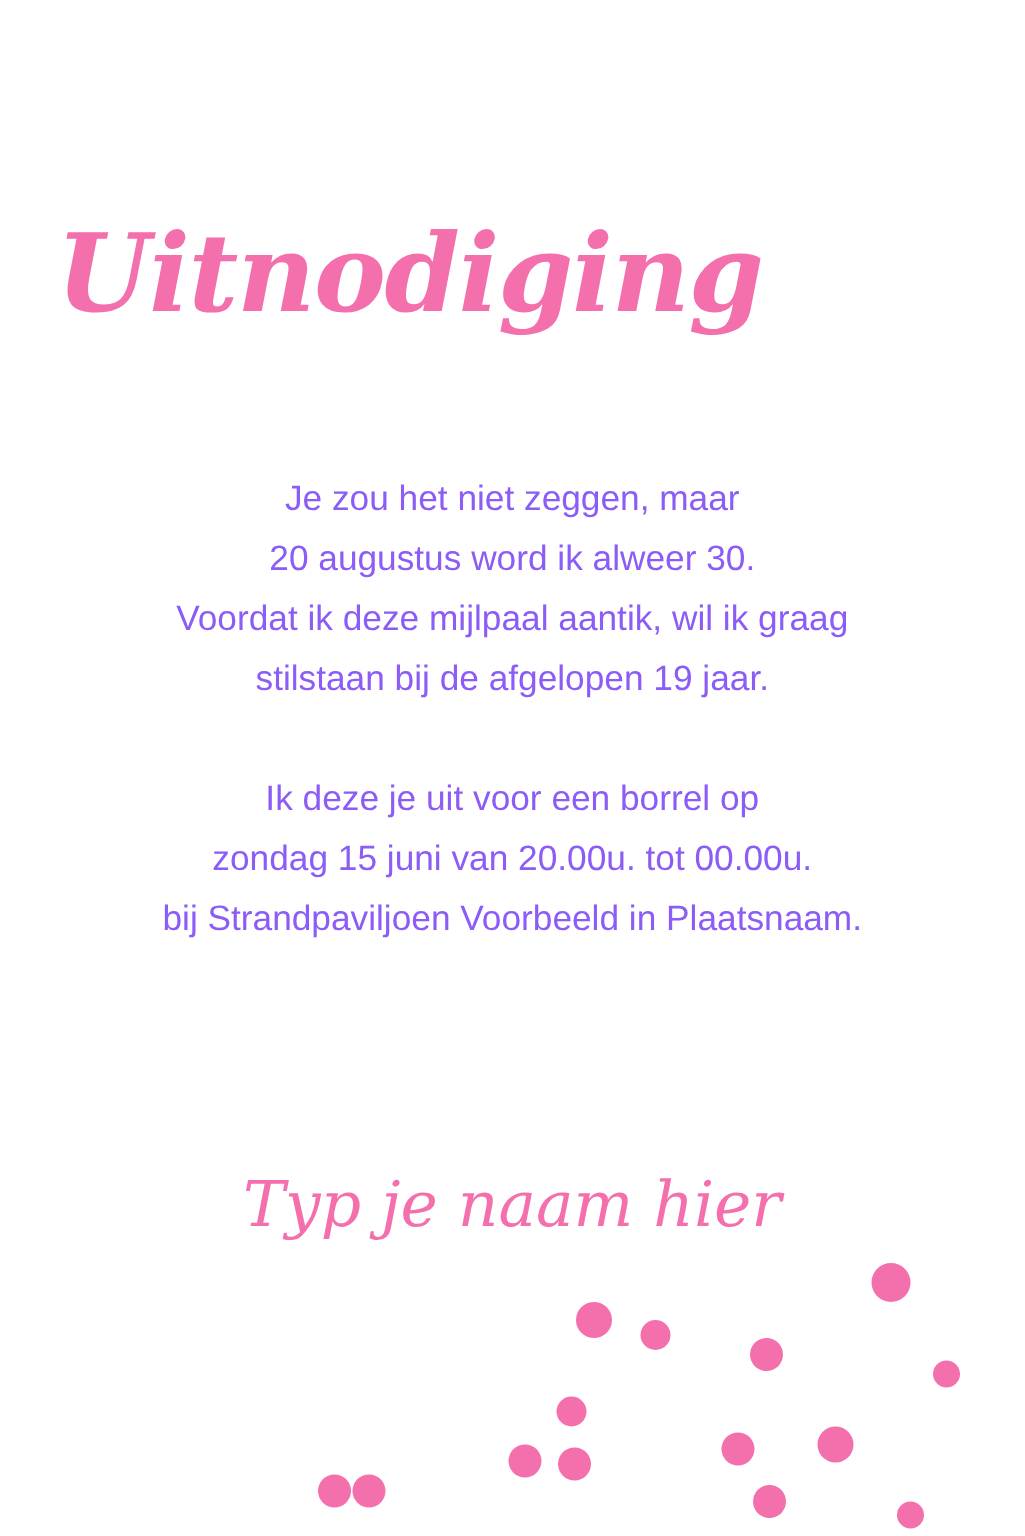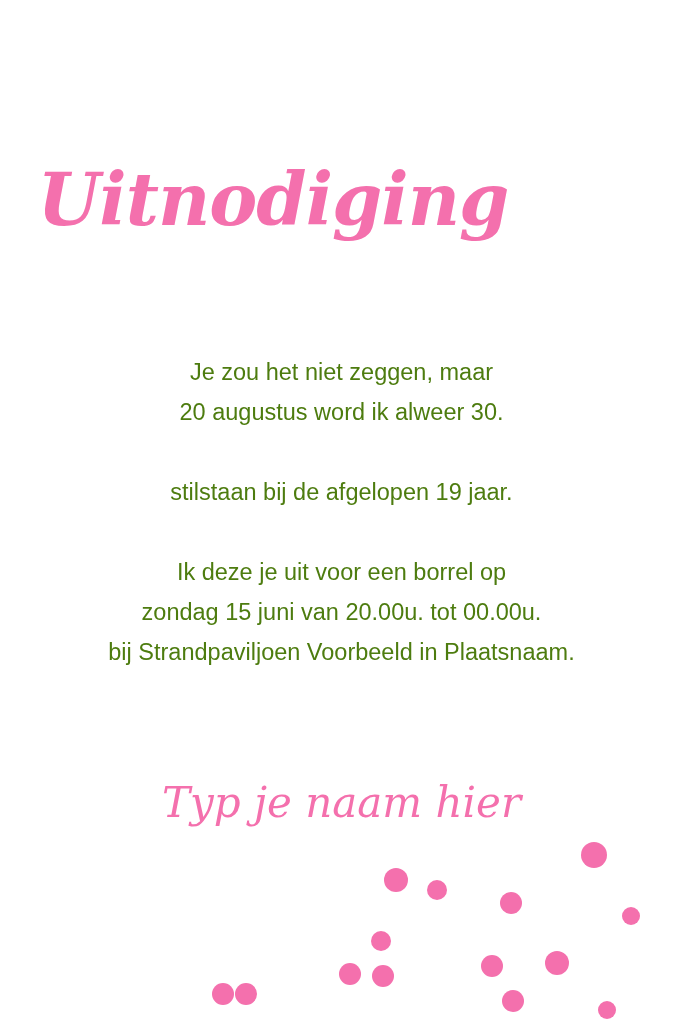--- a/index.html
+++ b/index.html
@@ -15,43 +15,42 @@
   }
   .card {
     position: relative;
     width: 683px;
     height: 1024px;
     background: #ffffff;
     overflow: hidden;
   }
   .title {
     position: absolute;
-    top: 164px;
+    top: 146px;
     left: 0;
     width: 546px;
     text-align: center;
     font-family: "DejaVu Serif", serif;
     font-style: italic;
     font-weight: bold;
     font-size: 72px;
     line-height: 1.0;
     color: #f470ad;
     letter-spacing: -1px;
   }
   .body-text {
     position: absolute;
     top: 312px;
     left: 0;
     width: 683px;
     text-align: center;
-    color: #4d7c0f;
+    color: #8b5cf6;
     font-size: 23.5px;
     line-height: 40px;
     font-family: "Liberation Sans", sans-serif;
-    margin-top: 40px;
   }
   .para {
     margin: 0;
   }
   .para + .para {
     margin-top: 40px;
   }
   .signature {
     position: absolute;
     top: 782px;
@@ -83,21 +82,21 @@
 <body>
 
 <div class="card">
 
   <div class="title">Uitnodiging</div>
 
   <div class="body-text">
     <p class="para">
       <span>Je zou het niet zeggen, maar</span><br>
       <span>20 augustus word ik alweer 30.</span><br>
-      <br>
+      <span>Voordat ik deze mijlpaal aantik, wil ik graag</span><br>
       <span>stilstaan bij de afgelopen 19 jaar.</span>
     </p>
     <p class="para">
       <span>Ik deze je uit voor een borrel op</span><br>
       <span>zondag 15 juni van 20.00u. tot 00.00u.</span><br>
       <span>bij Strandpaviljoen Voorbeeld in Plaatsnaam.</span>
     </p>
   </div>
 
   <div class="signature">Typ je naam hier</div>

